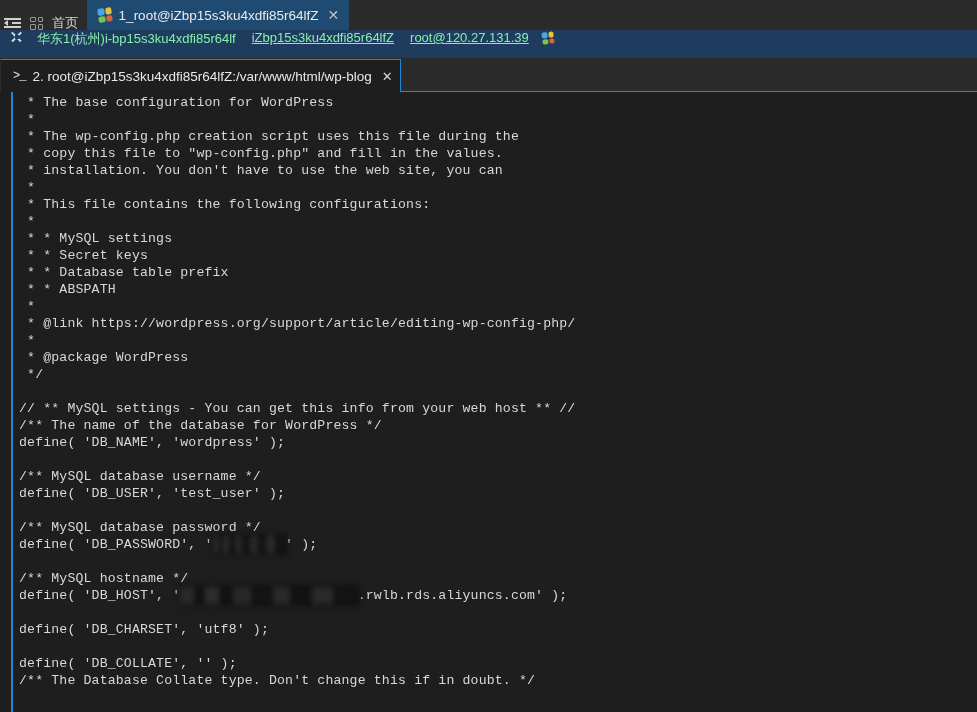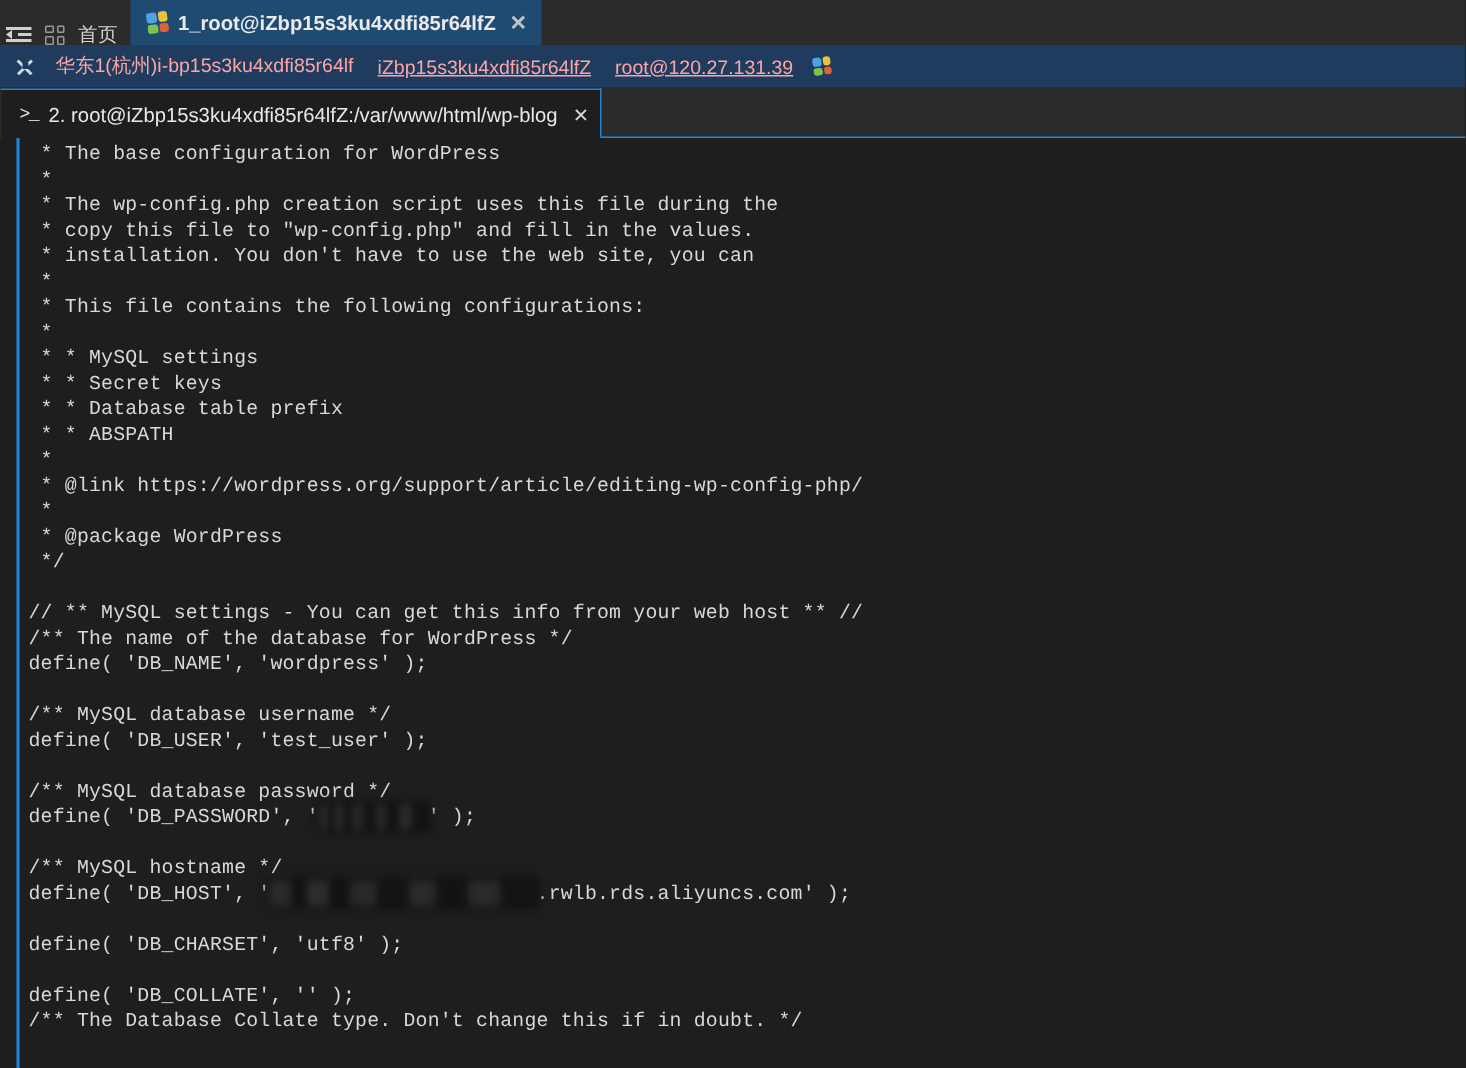--- a/index.html
+++ b/index.html
@@ -50,21 +50,20 @@
     color: #d4d4d4; font-size: 13px; letter-spacing: .3px;
   }
 
   .win-tab {
     display: flex; align-items: center; gap: 7px;
     padding: 0 8px 0 11px;
     background: #1f4b73;
     color: #eaeaea; font-size: 13.5px;
     min-width: 0; cursor: pointer;
     position: relative;
-    font-weight: bold;
   }
   .win-tab .tab-title { white-space: nowrap; }
   .puzzle-icon {
     width: 14px; height: 14px; position: relative; flex: 0 0 auto;
     display: grid; grid-template-columns: 1fr 1fr; grid-template-rows: 1fr 1fr;
     gap: 1px; transform: rotate(-8deg);
   }
   .puzzle-icon b { display: block; border-radius: 2px; }
   .puzzle-icon b:nth-child(1){ background:#4ea3e0; }
   .puzzle-icon b:nth-child(2){ background:#e8c33a; }
@@ -73,23 +72,23 @@
   .tab-close {
     color: #cfcfcf; font-size: 14px; line-height: 1;
     padding: 0 2px; cursor: pointer; opacity: .9;
   }
   .topbar-fill { flex: 1; background: #2b2b2b; }
 
   
   .hostbar {
     height: 28px; width: 100%;
     background: #1f3c5f;
-    display: flex; align-items: center;
+    display: flex; align-items: flex-start;
     padding-left: 10px; gap: 0;
-    color: #fca5a5; font-size: 13px;
+    color: #86efac; font-size: 13px;
   }
   .expand-icon {
     width: 13px; height: 13px; position: relative;
     margin-right: 14px; flex: 0 0 auto; cursor: pointer;
   }
   .expand-icon::before, .expand-icon::after {
     content: ""; position: absolute; width: 13px; height: 1.6px;
     background: #cddbe8; top: 6px; left: 0;
   }
   .expand-icon::before { transform: rotate(45deg); }

